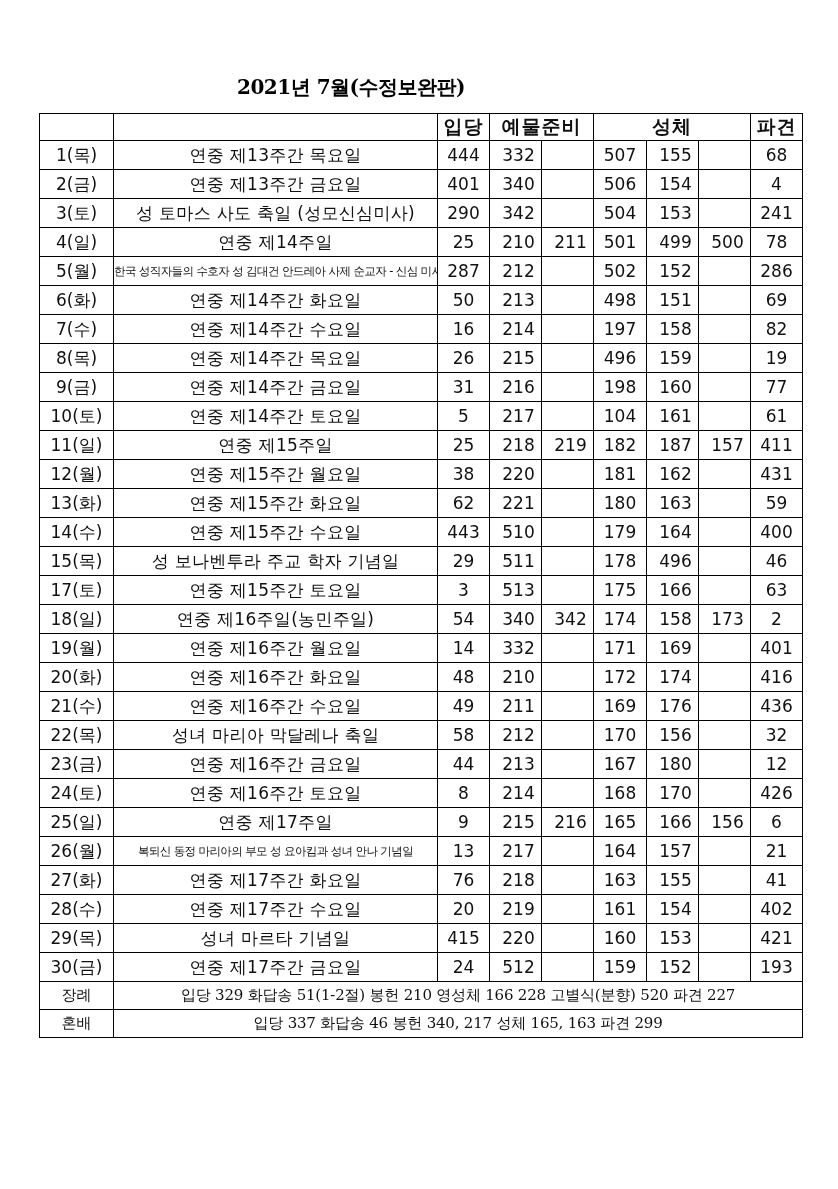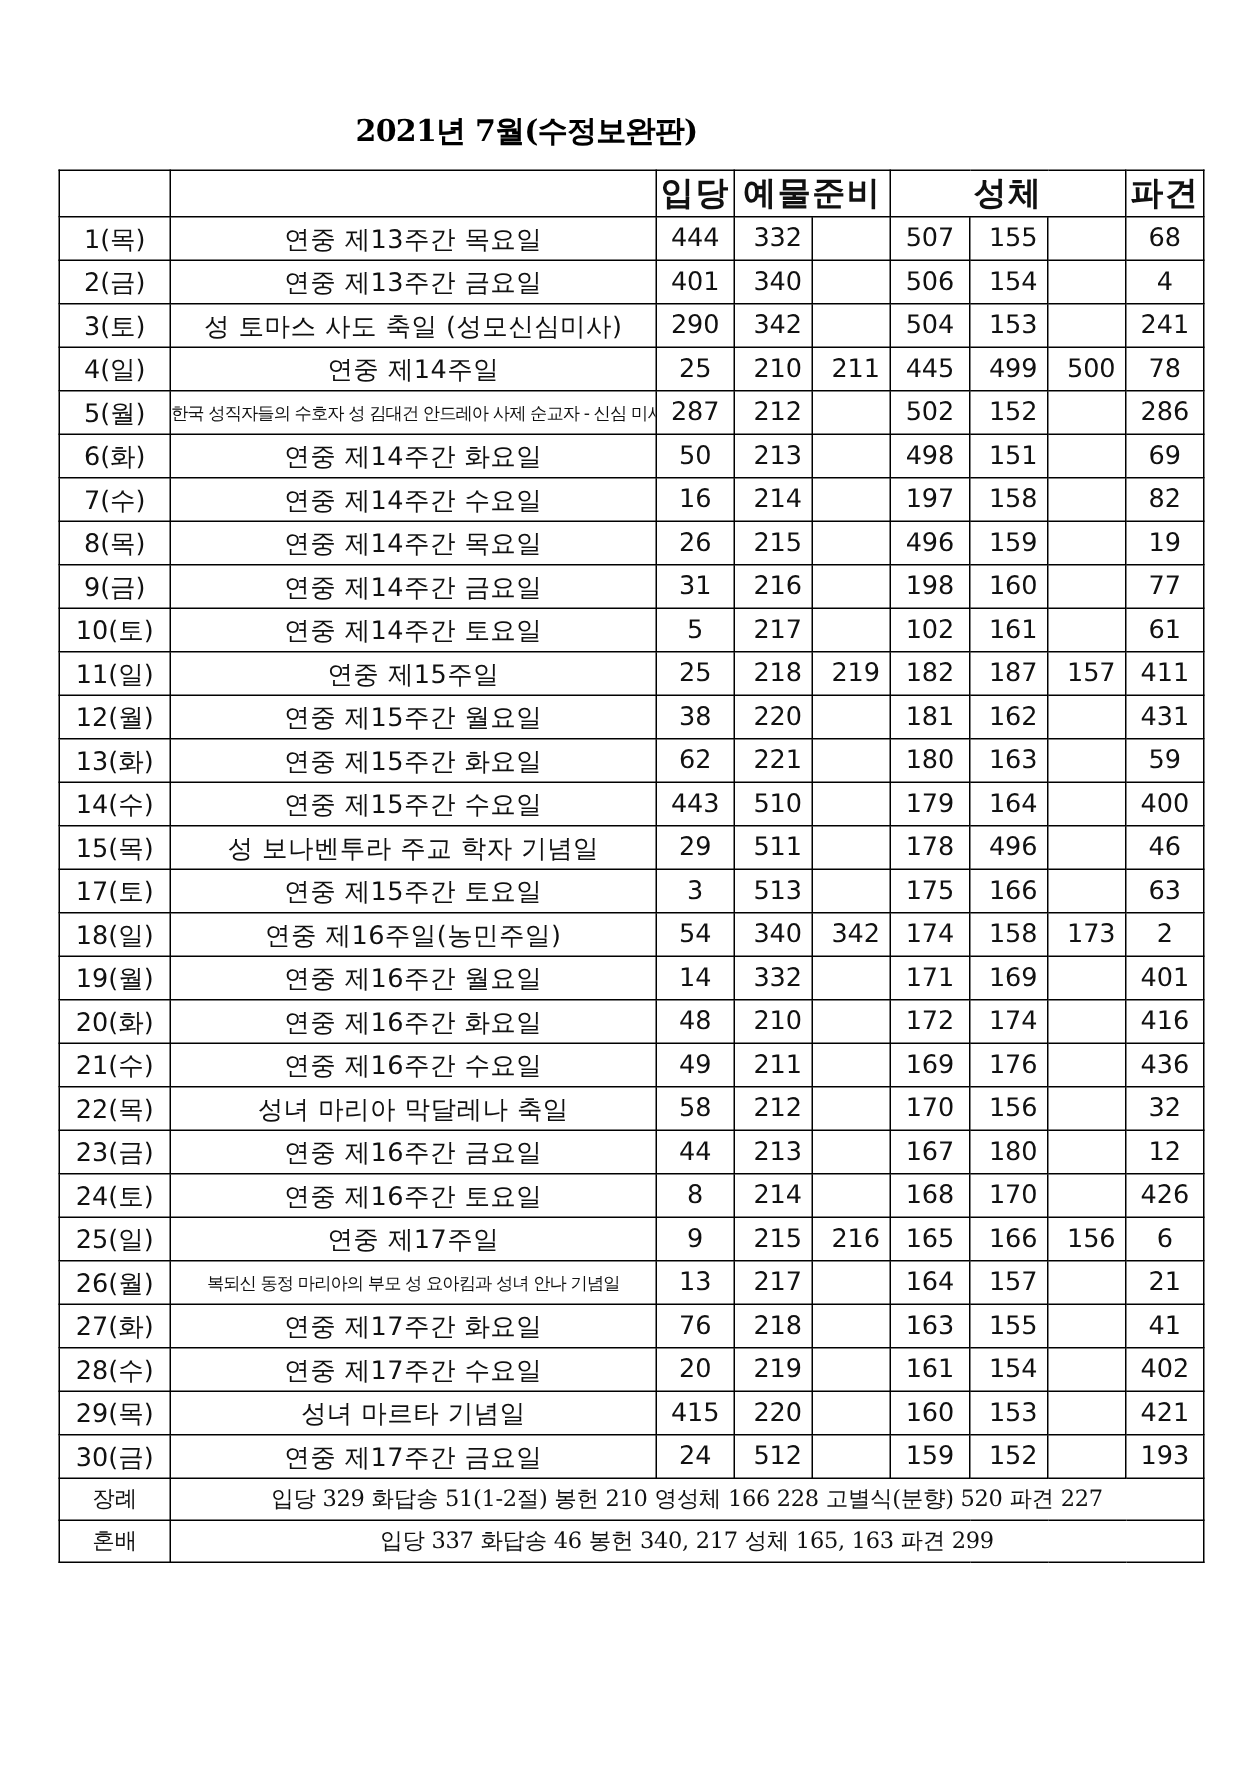--- a/index.html
+++ b/index.html
@@ -5,21 +5,21 @@
   html, body { margin: 0; padding: 0; background: #ffffff; }
   body { width: 838px; height: 1189px; position: relative; overflow: hidden;
          font-family: "DejaVu Sans", "Liberation Sans", sans-serif; color: #111; }
   .title { position: absolute; left: 0; width: 702px; top: 74px; text-align: center;
            font-family: "DejaVu Serif", "Liberation Serif", serif; font-weight: bold;
            font-size: 20px; letter-spacing: -0.5px; color: #000; }
   table.sched { position: absolute; left: 39px; top: 113px; border-collapse: collapse;
                 table-layout: fixed; width: 763px; }
   table.sched td { border: 1px solid #000; padding: 0; text-align: center;
                    vertical-align: middle; white-space: nowrap; overflow: hidden; }
-  tr.hdr td { height: 22px; font-weight: bold; font-size: 22px; letter-spacing: 1px; }
+  tr.hdr td { height: 22px; font-weight: bold; font-size: 19px; letter-spacing: 1px; }
   tr.day td { height: 28px; font-size: 17px; }
   td.date { font-size: 17px; }
   td.name { font-size: 15.5px; letter-spacing: 0.3px; }
   td.name.small { font-size: 11.5px; letter-spacing: -0.6px; }
   td.num { text-align: left; padding-left: 6px !important; font-size: 17px; }
   td.num.c { text-align: center; padding-left: 0 !important; }
   tr.foot td { height: 27px; font-size: 15px; }
   td.foot-text { font-family: "DejaVu Serif", "Liberation Serif", serif; font-size: 14.5px; letter-spacing: -0.2px; }
 </style>
 </head>
@@ -84,21 +84,21 @@
     <td class="num"></td>
     <td class="num c">241</td>
   </tr>
 
   <tr class="day">
     <td class="date">4(일)</td>
     <td class="name">연중 제14주일</td>
     <td class="num c">25</td>
     <td class="num">210</td>
     <td class="num">211</td>
-    <td class="num c">445</td>
+    <td class="num c">501</td>
     <td class="num">499</td>
     <td class="num">500</td>
     <td class="num c">78</td>
   </tr>
 
   <tr class="day">
     <td class="date">5(월)</td>
     <td class="name small">한국 성직자들의 수호자 성 김대건 안드레아 사제 순교자 - 신심 미사</td>
     <td class="num c">287</td>
     <td class="num">212</td>
@@ -156,21 +156,21 @@
     <td class="num"></td>
     <td class="num c">77</td>
   </tr>
 
   <tr class="day">
     <td class="date">10(토)</td>
     <td class="name">연중 제14주간 토요일</td>
     <td class="num c">5</td>
     <td class="num">217</td>
     <td class="num"></td>
-    <td class="num c">102</td>
+    <td class="num c">104</td>
     <td class="num">161</td>
     <td class="num"></td>
     <td class="num c">61</td>
   </tr>
 
   <tr class="day">
     <td class="date">11(일)</td>
     <td class="name">연중 제15주일</td>
     <td class="num c">25</td>
     <td class="num">218</td>

